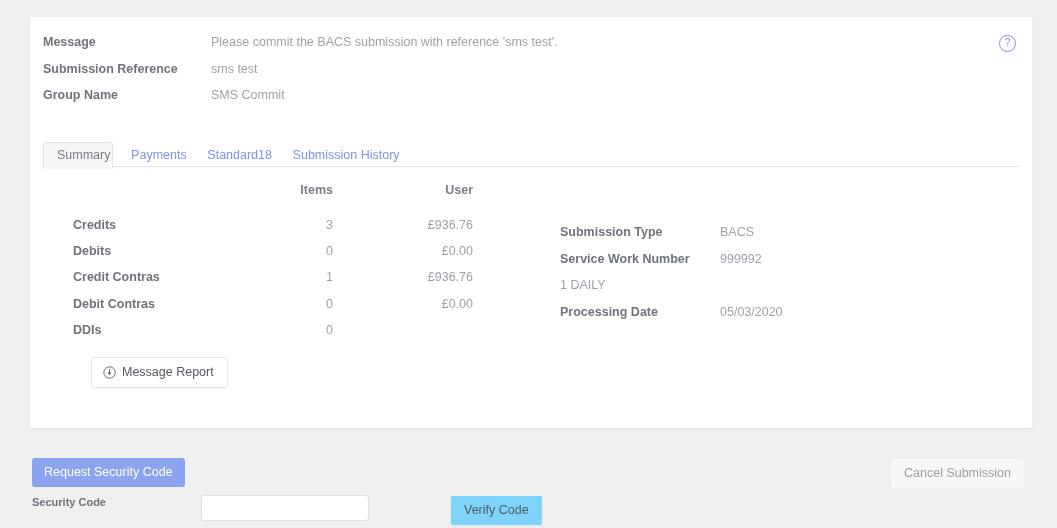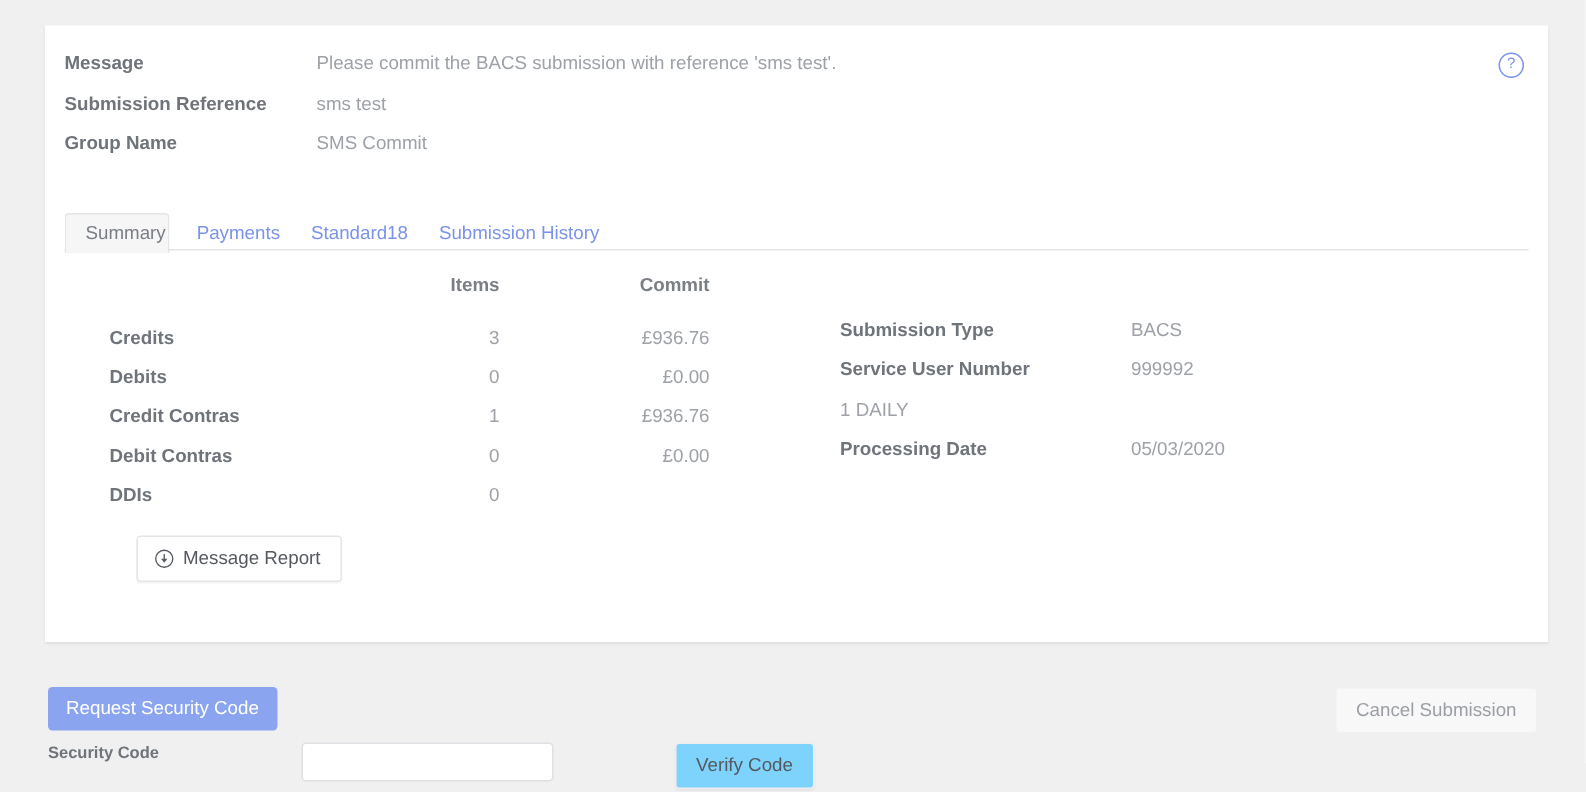--- a/index.html
+++ b/index.html
@@ -135,23 +135,22 @@
 
   
   .detail-list {
     position: absolute;
     left: 530px;
     top: 160px;
     width: 420px;
   }
   .detail-row {
     display: flex;
-    align-items: flex-start;
+    align-items: flex-end;
     height: 26.4px;
-    gap: 34px;
   }
   .detail-row.spacer { height: 36px; }
   .detail-label {
     width: 160px;
     flex: 0 0 160px;
     font-weight: bold;
     color: #6f737a;
     font-size: 12.5px;
   }
   .detail-value {
@@ -283,21 +282,21 @@
     <div class="tab">Standard18</div>
     <div class="tab">Submission History</div>
   </div>
 
   <div class="summary-wrap">
     <table class="summary">
       <thead>
         <tr>
           <th class="col-label"></th>
           <th class="col-items">Items</th>
-          <th class="col-total">Commit</th>
+          <th class="col-total">User</th>
         </tr>
       </thead>
       <tbody>
         <tr>
           <td class="cell-label">Credits</td>
           <td class="cell-items">3</td>
           <td class="cell-total">£936.76</td>
         </tr>
         <tr>
           <td class="cell-label">Debits</td>
@@ -323,21 +322,21 @@
     </table>
   </div>
 
   <div class="detail-list">
     <div class="detail-row spacer"></div>
     <div class="detail-row">
       <div class="detail-label">Submission Type</div>
       <div class="detail-value">BACS</div>
     </div>
     <div class="detail-row">
-      <div class="detail-label">Service User Number</div>
+      <div class="detail-label">Service Work Number</div>
       <div class="detail-value">999992</div>
     </div>
     <div class="detail-row">
       <div class="detail-value">1 DAILY</div>
     </div>
     <div class="detail-row">
       <div class="detail-label">Processing Date</div>
       <div class="detail-value">05/03/2020</div>
     </div>
   </div>

